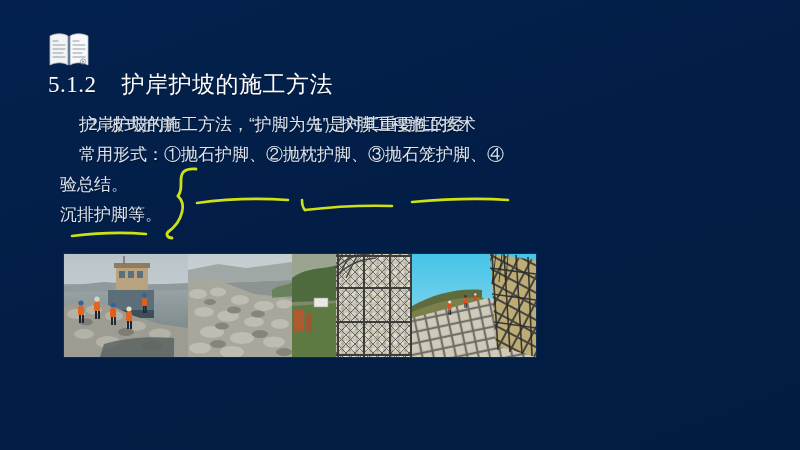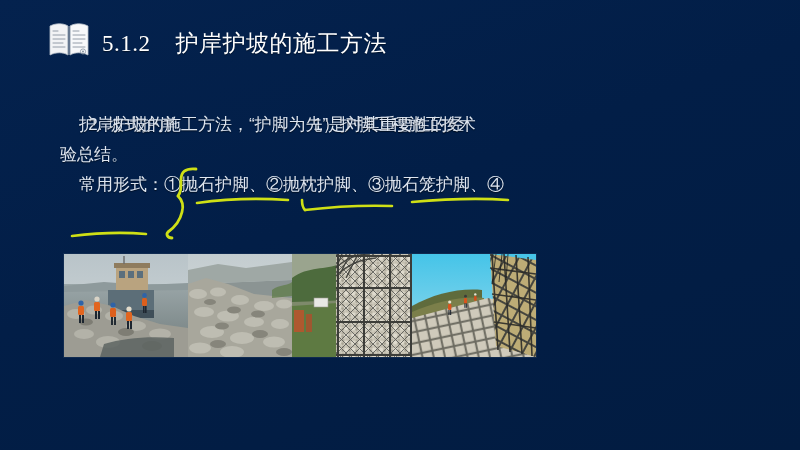--- a/index.html
+++ b/index.html
@@ -19,24 +19,25 @@
     width: 800px;
     height: 450px;
     background: linear-gradient(160deg, #04224e 0%, #021e47 45%, #021c41 100%);
     overflow: hidden;
   }
 
   
   #title-row {
     position: absolute;
     left: 48px;
-    top: 15px;
+    top: 31px;
     height: 44px;
     display: flex;
-    align-items: flex-end;
+    align-items: flex-start;
+    flex-direction: column;
   }
   #book-icon {
     width: 42px;
     height: 38px;
     flex: 0 0 auto;
     margin-right: 12px;
     display: block;
   }
   #title-text {
     color: #ffffff;
@@ -137,22 +138,23 @@
     <span id="title-text">5.1.2    护岸护坡的施工方法</span>
   </div>
 
   <div id="body-block">
 
     <div class="body-line line-cols">
       <span class="col-left">2. 坡式护岸</span><span>1）护脚工程施工技术</span>
     </div>
 
     <div class="body-line">    护岸护坡的施工方法，“护脚为先”是对其重要性的经</div>
+    <div class="body-line">    常用形式：①抛石护脚、②抛枕护脚、③抛石笼护脚、④</div>
     <div class="body-line">验总结。</div>
-    <div class="body-line">    常用形式：①抛石护脚、②抛枕护脚、③抛石笼护脚、④</div>
+    <div class="body-line">沉排护脚等。</div>
   </div>
 
   <svg id="annotation-layer" viewBox="0 0 800 450" xmlns="http://www.w3.org/2000/svg">
     <g fill="none" stroke="#cfe015" stroke-width="2.6" stroke-linecap="round" stroke-linejoin="round">
 
       <path d="M196 169 C185 168 181 172 181 180
                C181 188 181 192 178 196" stroke-width="2.8"></path>
       <path d="M178 196 C182 200 184 205 182 212
                C180 221 175 227 168 232
                C166 234 167 238 172 238" stroke-width="2.8"></path>

